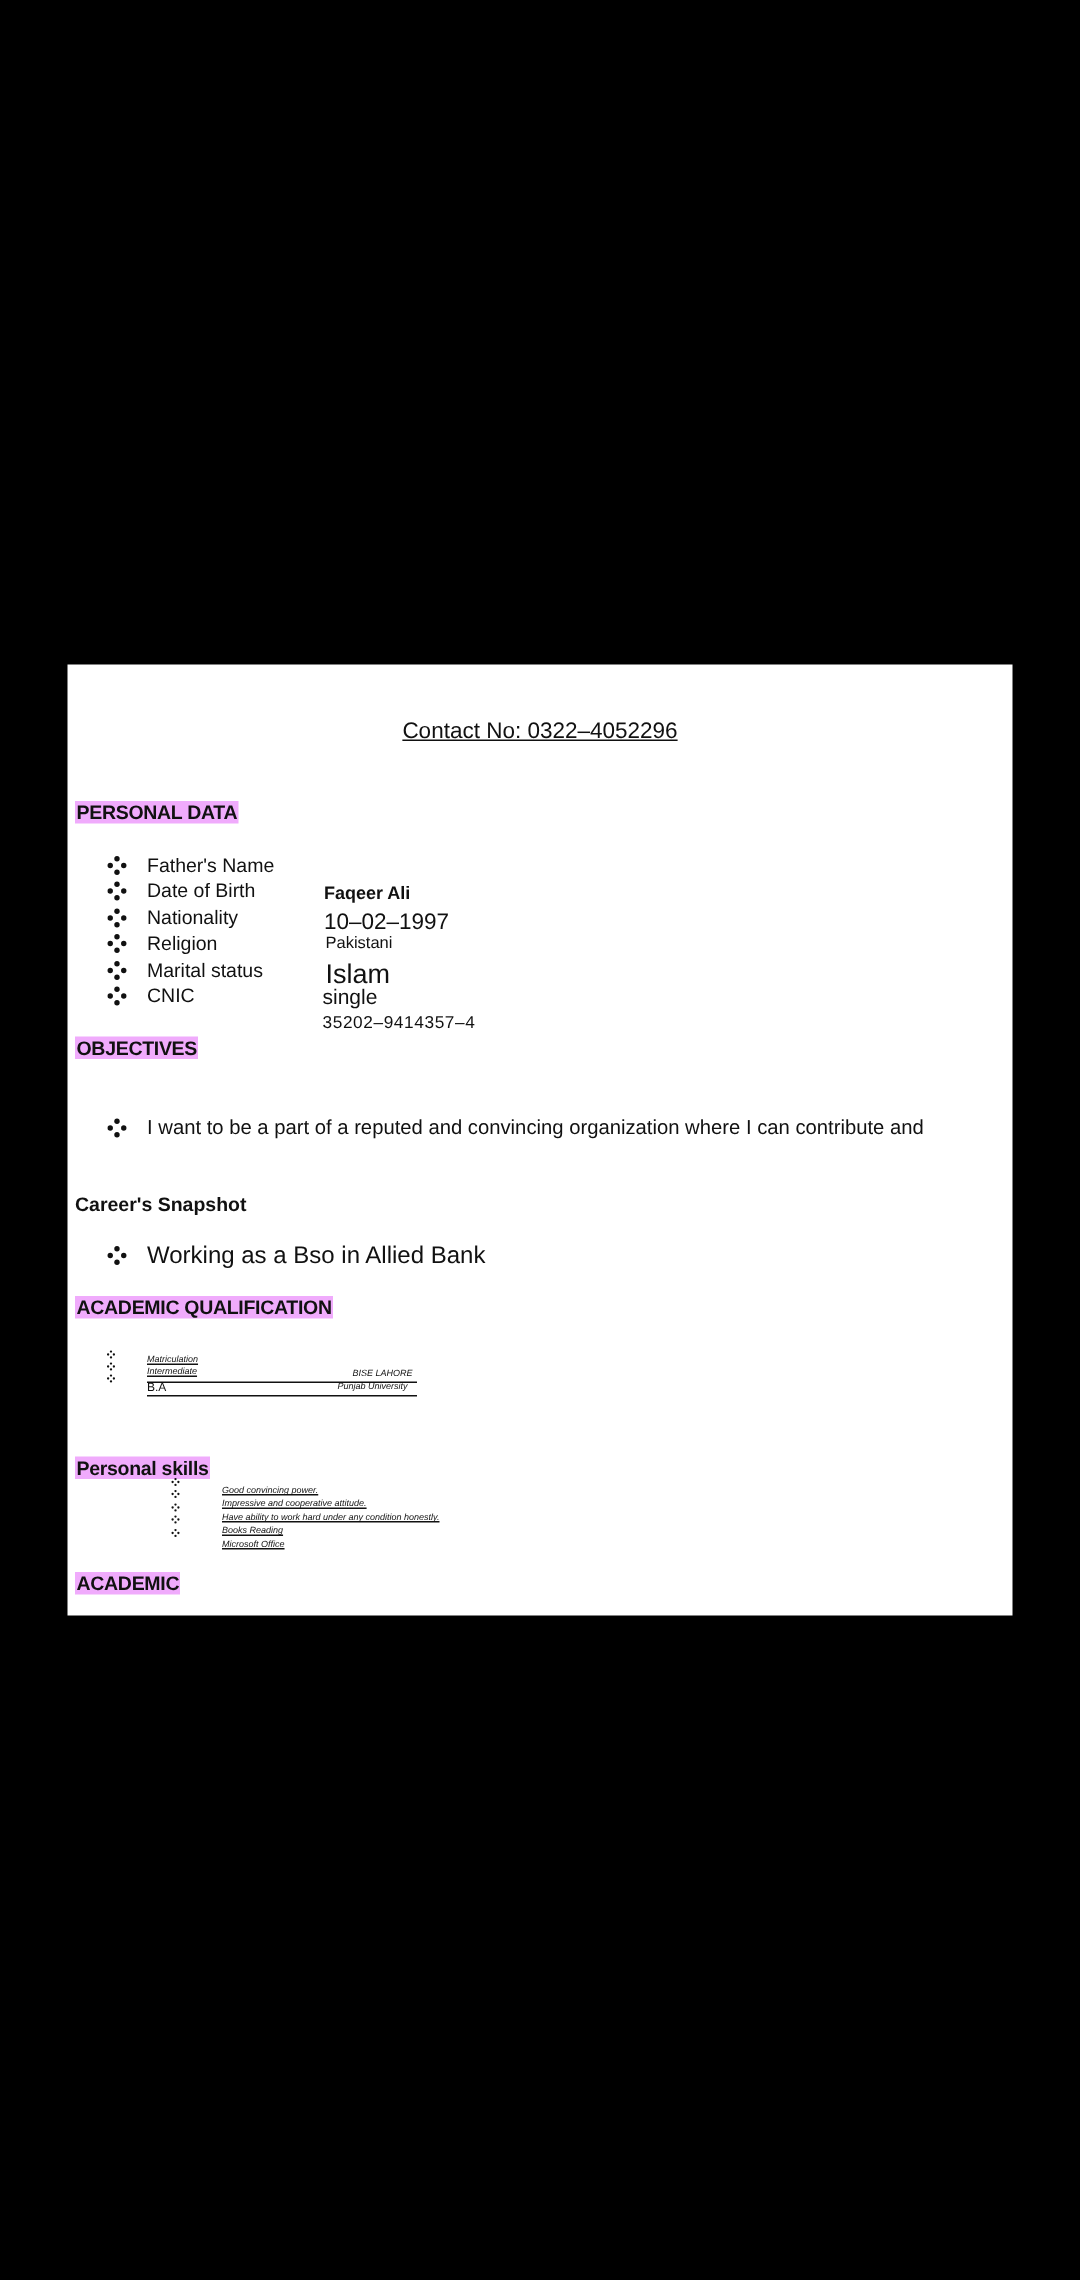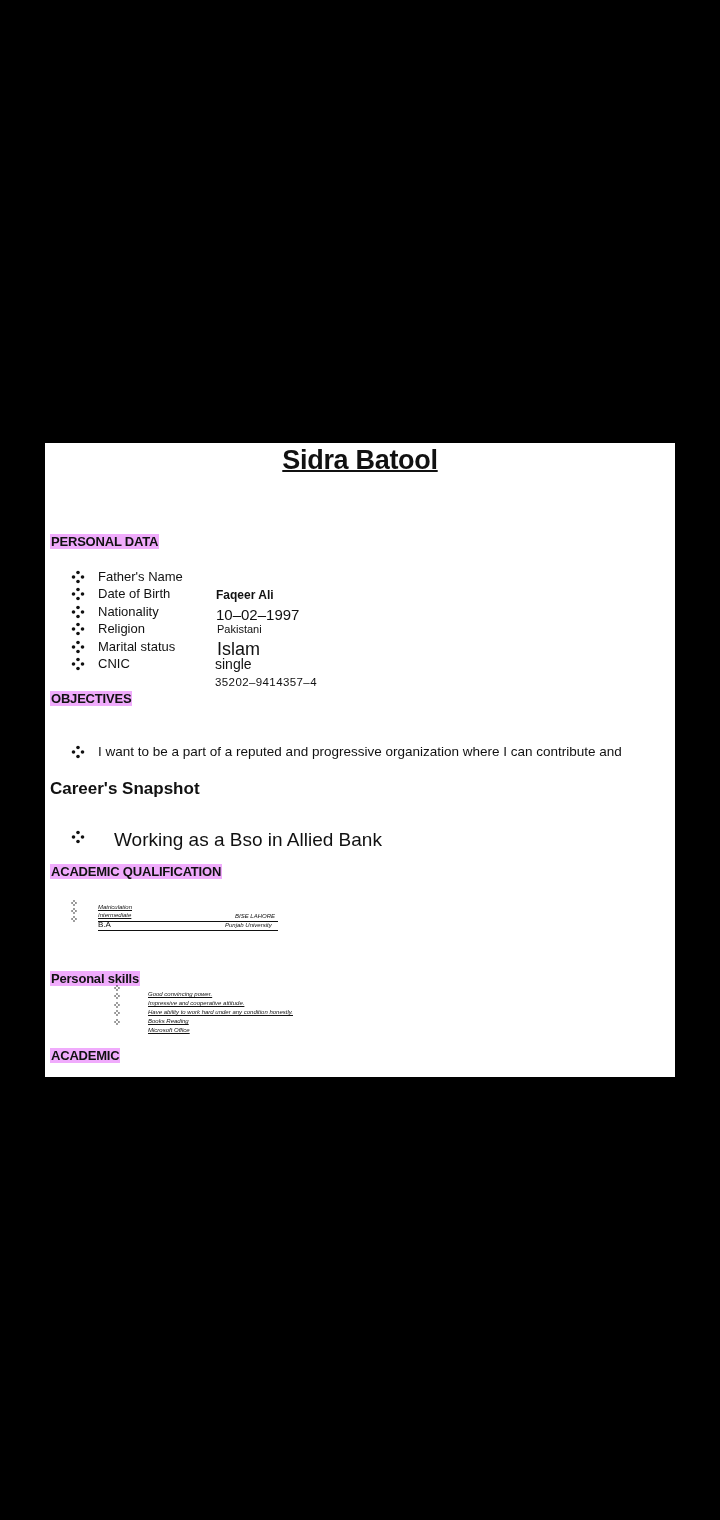--- a/index.html
+++ b/index.html
@@ -28,21 +28,21 @@
       <circle cx="7" cy="2.5" r="1.8" fill="#111"></circle>
       <circle cx="2.5" cy="7" r="1.8" fill="#111"></circle>
       <circle cx="11.5" cy="7" r="1.8" fill="#111"></circle>
       <circle cx="7" cy="11.5" r="1.8" fill="#111"></circle>
     </symbol>
   </defs>
 </svg>
 
 <div class="page">
 
-  <div class="abs title"><span>Sidra Batool</span></div>
+  <div class="abs contact"><span>Contact No: 0322–4052296</span></div>
 
   <div class="abs hdr" style="left:5px; top:91px;">PERSONAL DATA</div>
 
   <div>
     <svg class="abs bullet" style="left:26px; top:127px;">
         <use href="#dia"></use>
       </svg>
     <div class="abs pl" style="left:53px; top:126px;">Father's Name</div>
     <div class="abs pv" style="left:171px; top:128px; font-weight:bold;">Faqeer Ali</div>
 
@@ -74,27 +74,27 @@
         <use href="#dia"></use>
       </svg>
     <div class="abs pl" style="left:53px; top:213px;">CNIC</div>
     <div class="abs pv" style="left:170px; top:216px; font-size:11.5px; letter-spacing:0.4px;">35202–9414357–4</div>
   </div>
 
   <div class="abs hdr" style="left:5px; top:248px;">OBJECTIVES</div>
   <svg class="abs bullet" style="left:26px; top:302px;">
       <use href="#dia"></use>
     </svg>
-  <div class="abs obj" style="left:53px; top:300px;">I want to be a part of a reputed and progressive organization where I can contribute and</div>
+  <div class="abs obj" style="left:53px; top:300px;">I want to be a part of a reputed and convincing organization where I can contribute and</div>
 
-  <div class="abs" style="left:5px; top:336px; font-size:17px; font-weight:bold;">Career's Snapshot</div>
+  <div class="abs" style="left:5px; top:352px; font-size:13px; font-weight:bold;">Career's Snapshot</div>
   <svg class="abs bullet" style="left:26px; top:387px;">
       <use href="#dia"></use>
     </svg>
-  <div class="abs pl" style="left:53px; top:386px; font-size:19px;margin-left:16px;">Working as a Bso in Allied Bank</div>
+  <div class="abs pl" style="left:53px; top:386px; font-size:16px;">Working as a Bso in Allied Bank</div>
 
   <div class="abs hdr" style="left:5px; top:421px;">ACADEMIC QUALIFICATION</div>
   <div>
     <svg class="abs" style="left:26px; top:457px; width:6px; height:6px;">
         <use href="#dia"></use>
       </svg>
     <svg class="abs" style="left:26px; top:465px; width:6px; height:6px;">
         <use href="#dia"></use>
       </svg>
     <svg class="abs" style="left:26px; top:473px; width:6px; height:6px;">

